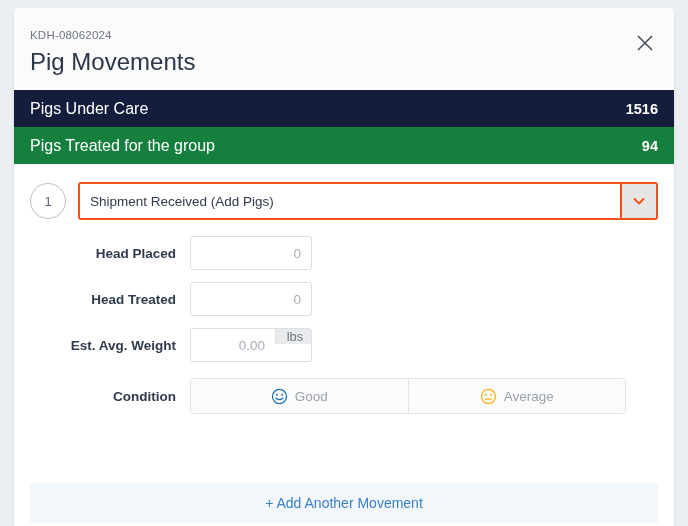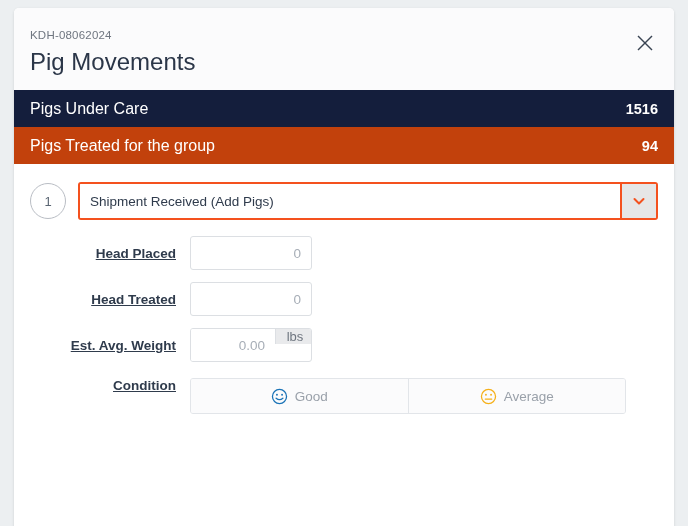--- a/index.html
+++ b/index.html
@@ -73,21 +73,21 @@
     display: flex;
     align-items: center;
     justify-content: space-between;
     padding: 0 16px;
     height: 37px;
     color: #ffffff;
     flex: 0 0 auto;
     text-align: center;
   }
   .stat-bar.dark { background: #141e3c; }
-  .stat-bar.blue { background: #c2410c; }
+  .stat-bar.blue { background: #15803d; }
   .stat-value { font-size: 14.5px; font-weight: 700; }
 
   
   .modal-body {
     background: #ffffff;
     padding: 18px 16px 0 16px;
     flex: 1 1 auto;
   }
 
   .movement-row {
@@ -147,21 +147,20 @@
   }
   .field-label {
     width: 160px;
     min-width: 160px;
     text-align: right;
     padding-right: 14px;
     font-size: 13.5px;
     font-weight: 700;
     color: #2f3b4c;
     box-sizing: border-box;
-    text-decoration: underline;
   }
   .text-input {
     width: 122px;
     height: 34px;
     border: 1px solid #dcdfe3;
     border-radius: 3px;
     box-sizing: border-box;
     font-family: "Liberation Sans", sans-serif;
     font-size: 13.5px;
     color: #3a4453;
@@ -196,21 +195,21 @@
     display: flex;
     align-items: center;
     justify-content: center;
     font-size: 13px;
     color: #6f7680;
   }
 
   
   .condition-row {
     display: flex;
-    align-items: flex-start;
+    align-items: center;
     margin-top: 16px;
   }
   .segmented {
     display: flex;
     flex: 1 1 auto;
     border: 1px solid #e2e5e9;
     border-radius: 3px;
     overflow: hidden;
     height: 34px;
     background: #fbfbfc;
@@ -352,15 +351,16 @@
 
 
           </div>
         </div>
 
       </div>
 
 
     </div>
 
+    <div class="add-movement-bar">+ Add Another Movement</div>
 
   </div>
 </div>
 
 </body></html>

